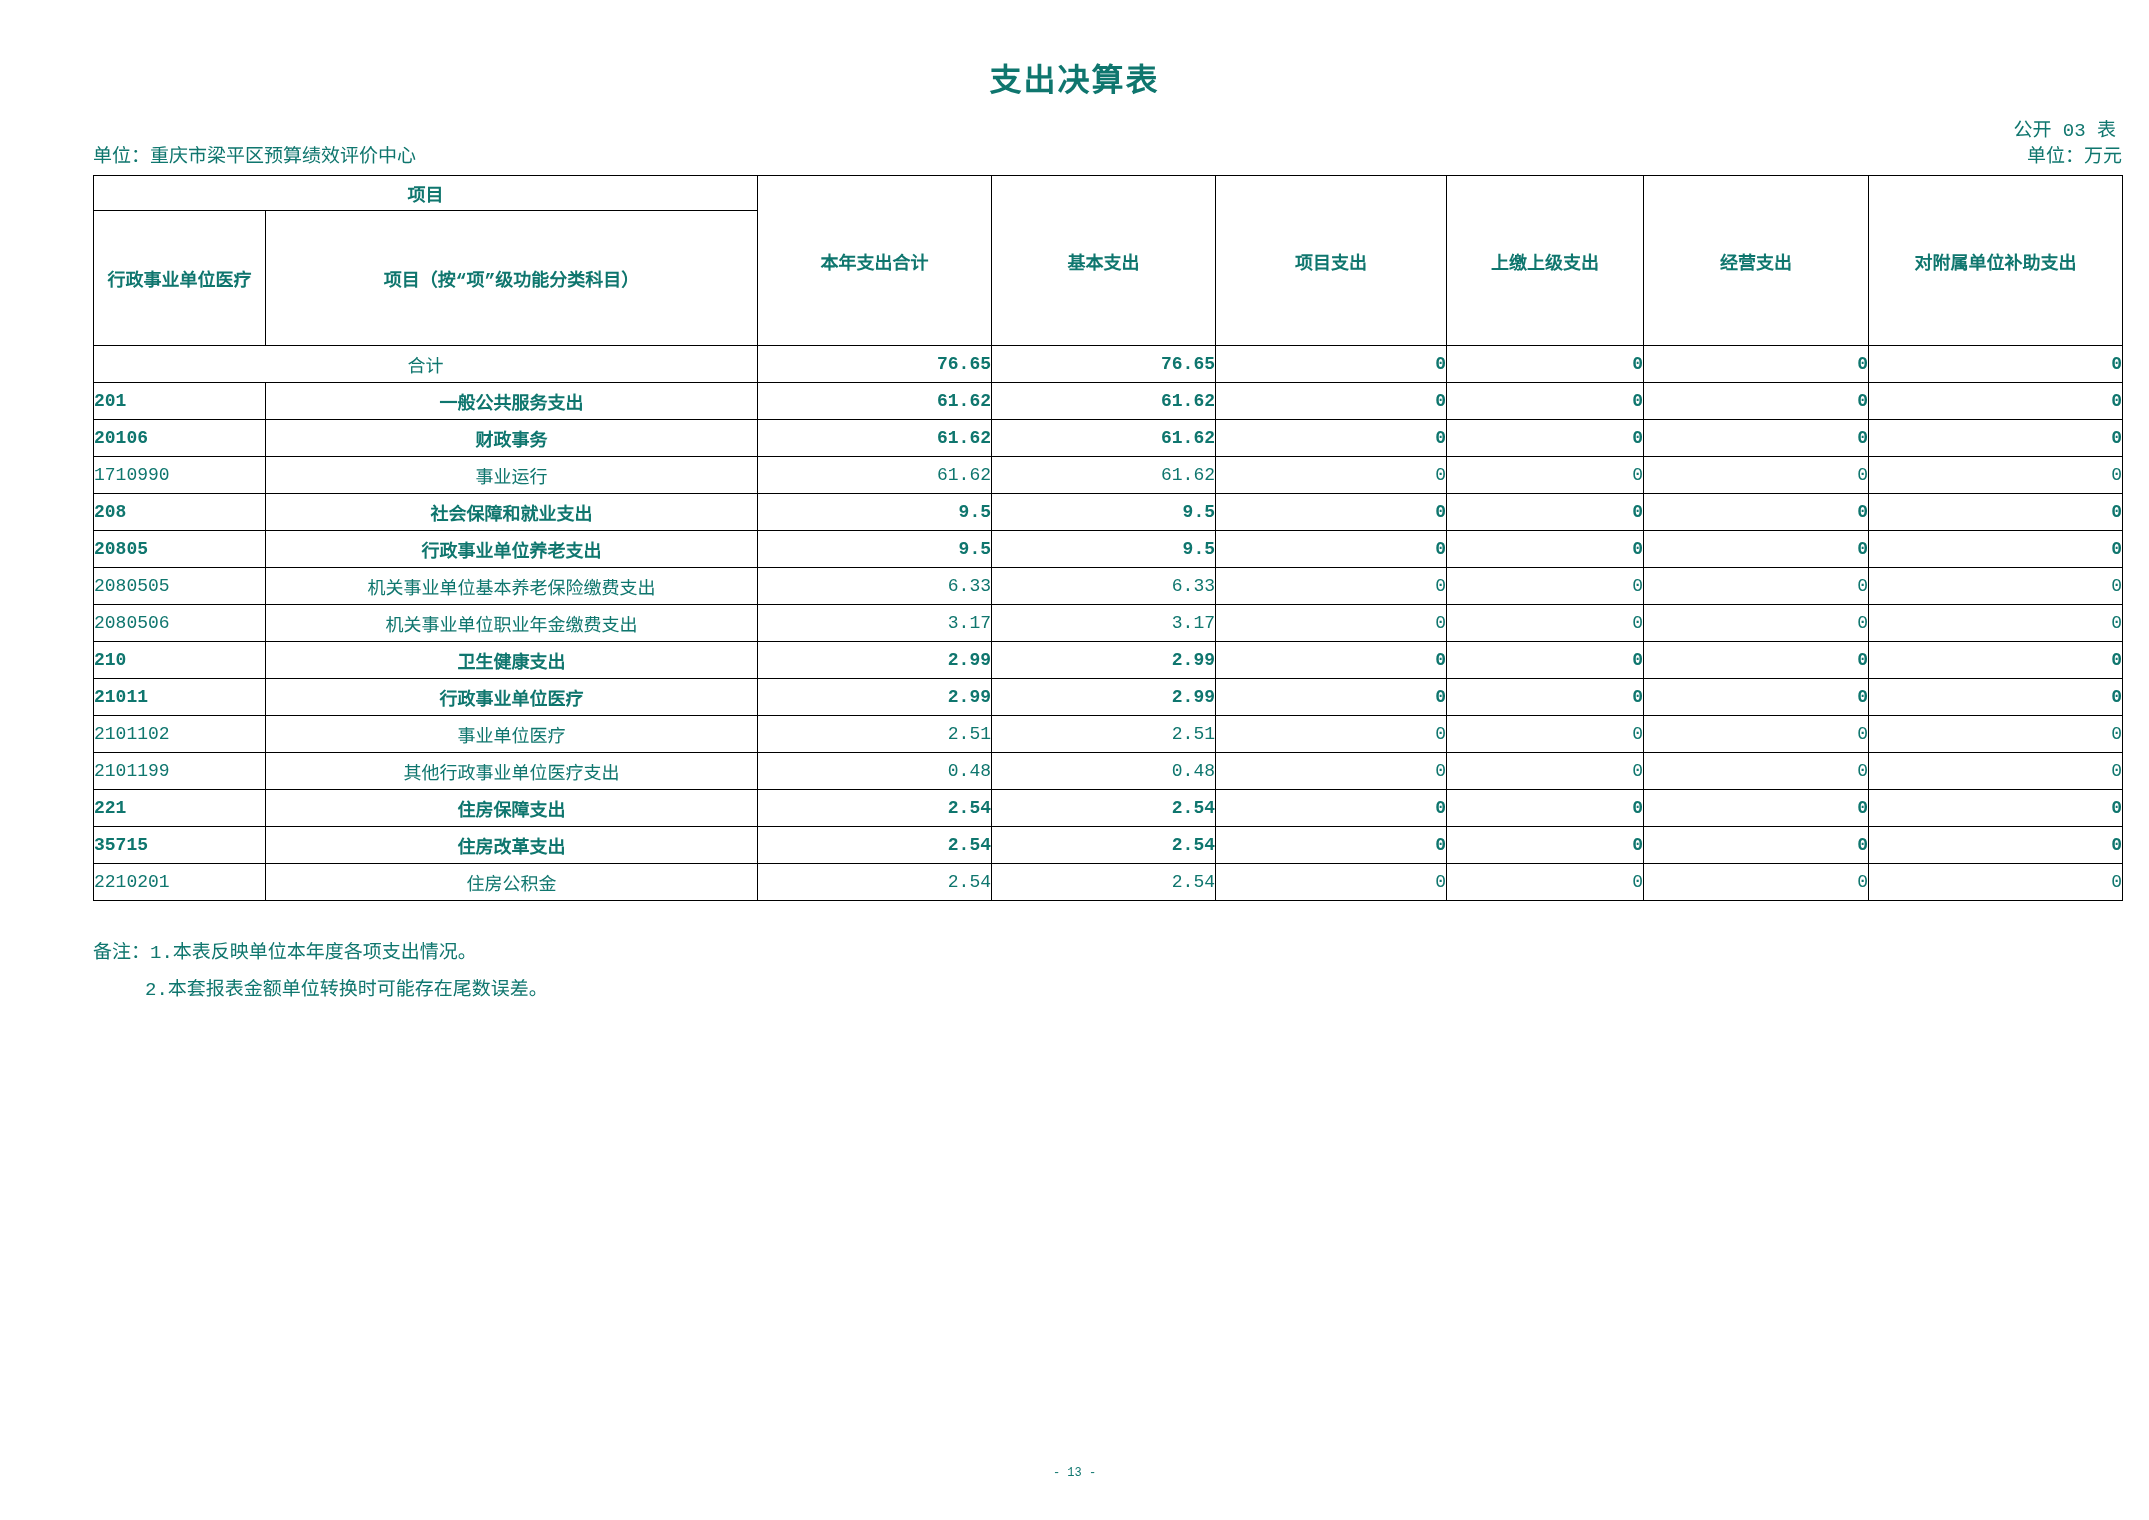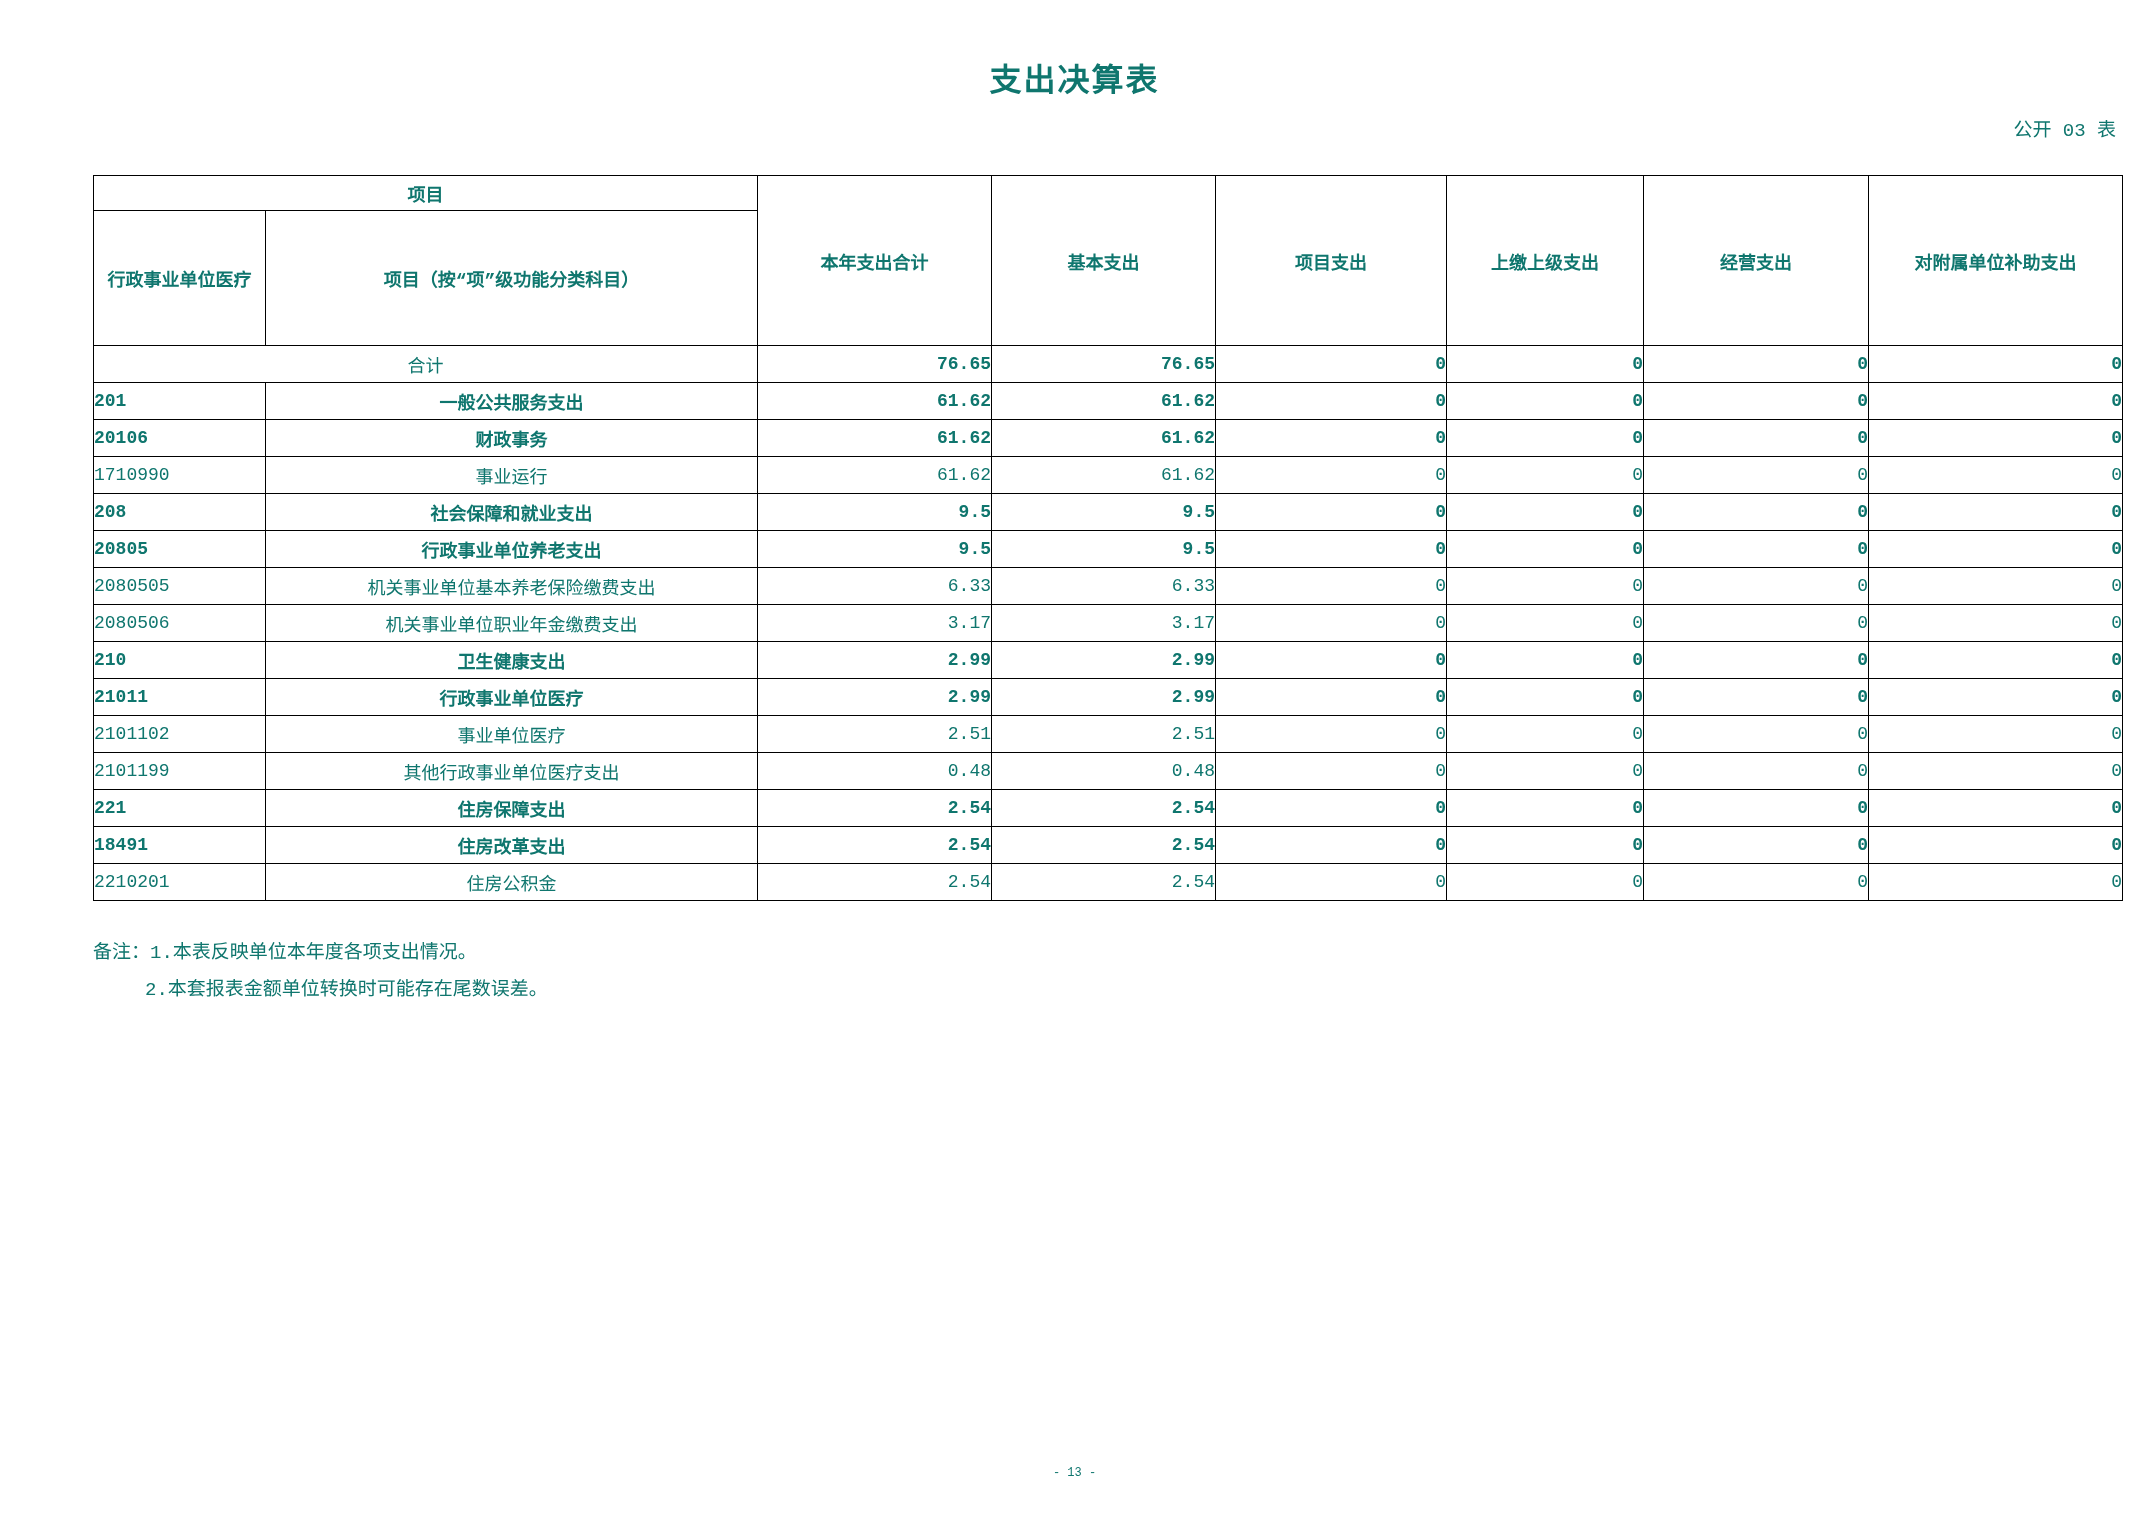--- a/index.html
+++ b/index.html
@@ -91,20 +91,24 @@
 </style>
 </head>
 <body>
 
 <div class="page">
 
   <div class="doc-title">支出决算表</div>
 
   <div class="meta-code">公开 03 表</div>
 
+  <div class="meta-units">
+    <span>单位：重庆市梁平区预算绩效评价中心</span>
+    <span>单位：万元</span>
+  </div>
 
   <table class="fin-table">
     <colgroup>
       <col style="width:172px">
       <col style="width:492px">
       <col style="width:234px">
       <col style="width:224px">
       <col style="width:231px">
       <col style="width:197px">
       <col style="width:225px">
@@ -249,21 +253,21 @@
           <td class="cell-code b">221</td>
           <td class="cell-name b">住房保障支出</td>
           <td class="cell-val b">2.54</td>
           <td class="cell-val b">2.54</td>
           <td class="cell-val b">0</td>
           <td class="cell-val b">0</td>
           <td class="cell-val b">0</td>
           <td class="cell-val b">0</td>
         </tr>
         <tr>
-          <td class="cell-code b">18491</td>
+          <td class="cell-code b">35715</td>
           <td class="cell-name b">住房改革支出</td>
           <td class="cell-val b">2.54</td>
           <td class="cell-val b">2.54</td>
           <td class="cell-val b">0</td>
           <td class="cell-val b">0</td>
           <td class="cell-val b">0</td>
           <td class="cell-val b">0</td>
         </tr>
         <tr>
           <td class="cell-code">2210201</td>

